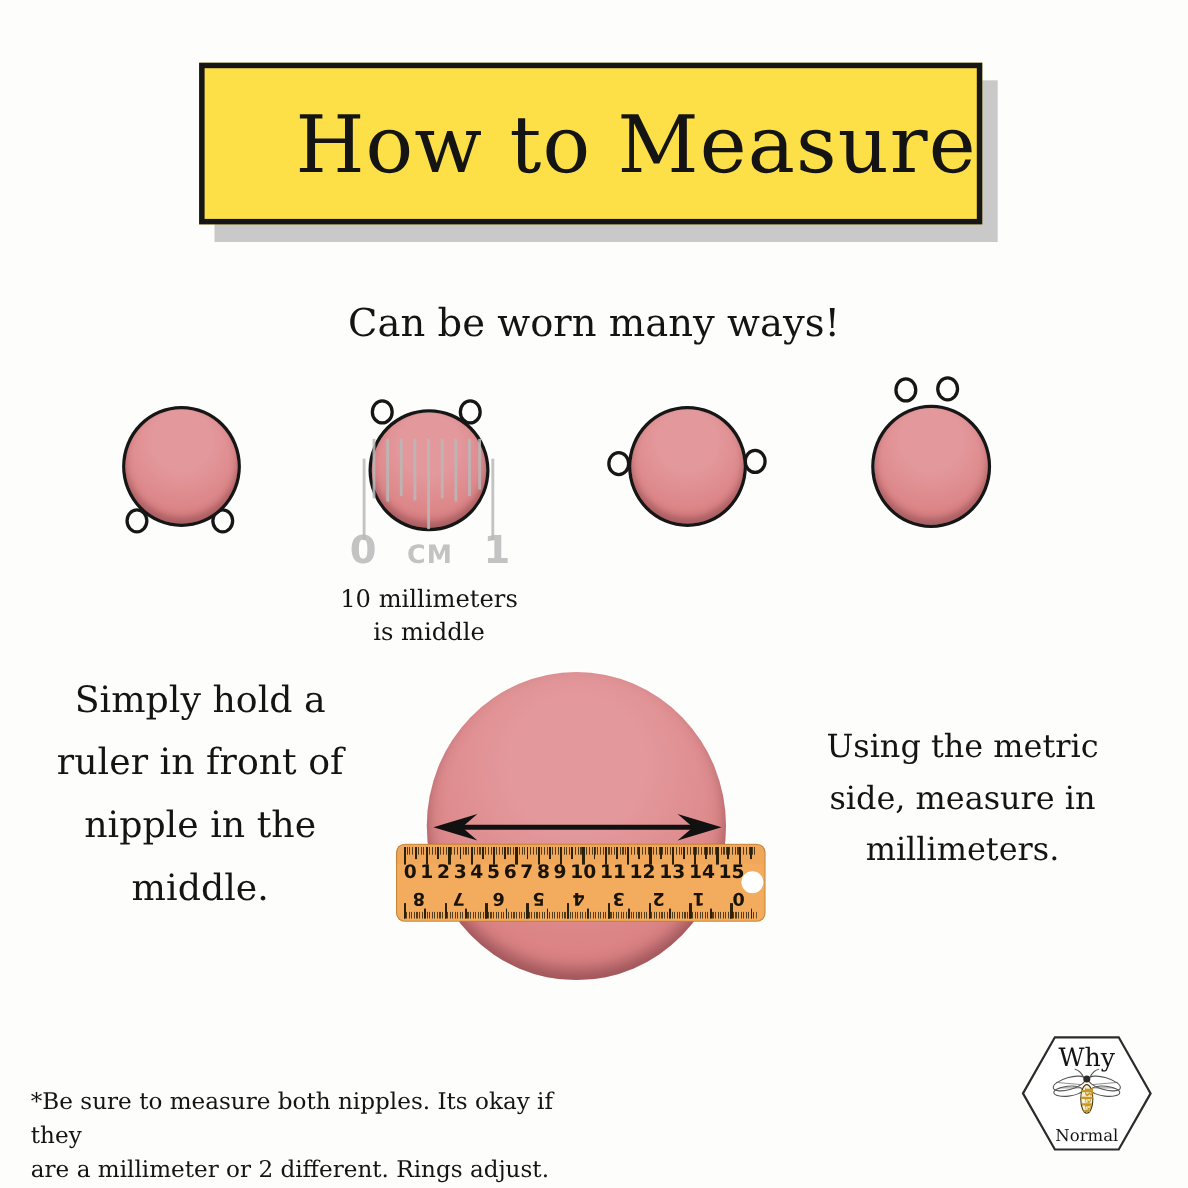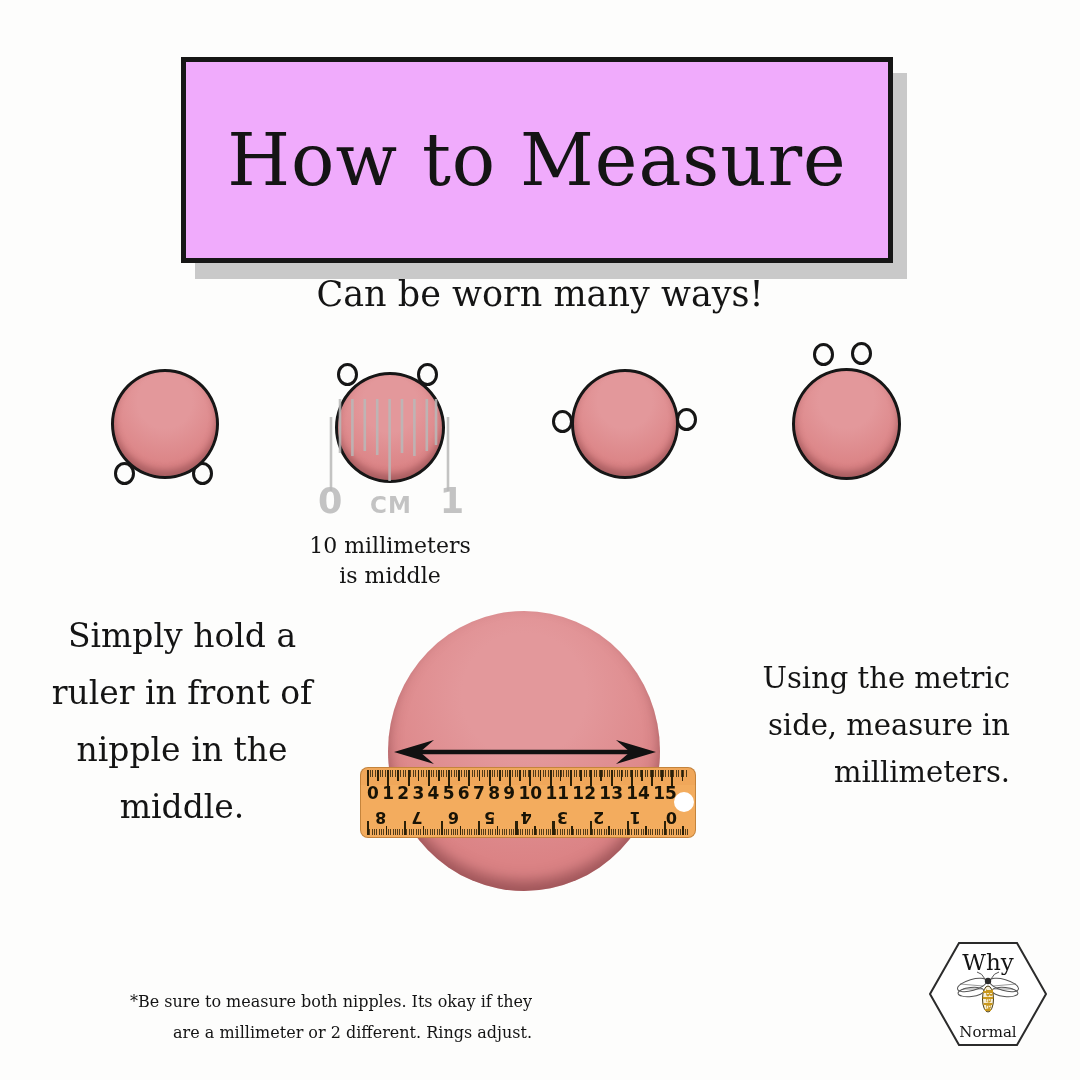--- a/index.html
+++ b/index.html
@@ -6,23 +6,23 @@
     --background:#fdfdfc; --text:#141414; --pink:#db8385; --pink_light:#e3989b;
     --pink_shadow:#9e565b; --outline:#161616; --box_shadow:#c9c9c9;
     --ruler_orange:#f3ac5e; --ruler_tick:#2b2008; --mini_ruler_gray:#c3c3c3; --logo_gold:#c9981f;
   }
   *{margin:0;padding:0;box-sizing:border-box;}
   body{background:#e9e9e9;font-family:"DejaVu Serif",serif;}
   .canvas{position:relative;width:1080px;height:1080px;background:var(--background);
           overflow:hidden;color:var(--text);}
 
   
-  .title-box{position:absolute;left:181px;top:57px;width:712px;height:206px;background:#f0abfc;
+  .title-box{position:absolute;left:181px;top:57px;width:712px;height:147px;background:#fde047;
              border:5px solid var(--outline);box-shadow:14px 16px 0 var(--box_shadow);
-             display:flex;align-items:center;justify-content:center;}
+             display:flex;align-items:center;justify-content:flex-end;}
   .title-box h1{font-size:72px;font-weight:500;letter-spacing:1px;white-space:nowrap;}
 
   .subtitle{position:absolute;left:0;top:274px;width:1080px;text-align:center;font-size:35px;}
 
   
   .nipple{position:absolute;border-radius:50%;border:3px solid var(--outline);
           background:radial-gradient(circle at 50% 28%, var(--pink_light) 0 30%, var(--pink) 72%);
           box-shadow:inset 0 -6px 7px rgba(90,35,40,.38);z-index:2;}
   .ring{position:absolute;width:21px;height:23px;border-radius:50%;
         border:3.5px solid var(--outline);background:var(--background);z-index:1;}
@@ -41,21 +41,21 @@
         justify-content:space-between;align-items:baseline;color:var(--mini_ruler_gray);
         font-family:"DejaVu Sans",sans-serif;font-weight:bold;}
   .mini-ruler-label .digit{font-size:35px;}
   .mini-ruler-label .unit{font-size:23px;letter-spacing:1px;}
   .mini-caption{position:absolute;left:290px;top:531px;width:200px;text-align:center;
         font-size:22px;line-height:30px;}
 
   
   .instr-left{position:absolute;left:28px;top:607px;width:308px;text-align:center;
         font-size:33px;line-height:57px;}
-  .instr-right{position:absolute;left:740px;top:655px;width:270px;text-align:right;
+  .instr-right{position:absolute;left:740px;top:655px;width:270px;text-align:center;
         font-size:29px;line-height:47px;}
 
   
   .big-circle{position:absolute;left:388px;top:611px;width:272px;height:280px;border-radius:50%;
         background:radial-gradient(circle at 50% 30%, var(--pink_light) 0 26%, var(--pink) 70%);
         box-shadow:inset 0 -10px 14px rgba(100,40,45,.5);z-index:1;}
   .arrow{position:absolute;left:392px;top:737px;z-index:2;}
 
   .ruler{position:absolute;left:360px;top:767px;width:336px;height:71px;z-index:3;
         background:linear-gradient(180deg,#f0a75a 0 17px,var(--ruler_orange) 17px);
@@ -72,22 +72,22 @@
       font-family:"DejaVu Sans",sans-serif;font-weight:bold;font-size:16px;
       line-height:18px;color:#181306;}
   .ticks-bottom{position:absolute;bottom:2px;left:6px;right:7px;height:14px;background:
       repeating-linear-gradient(90deg, rgba(43,32,8,.8) 0 1px, transparent 1px 2.32px) bottom left/100% 6px no-repeat,
       repeating-linear-gradient(90deg, var(--ruler-tick,#2b2008) 0 1.6px, transparent 1.6px 18.55px) bottom left/100% 9px no-repeat,
       repeating-linear-gradient(90deg, var(--ruler-tick,#2b2008) 0 2.2px, transparent 2.2px 37.1px) bottom left/100% 14px no-repeat;}
   .ruler-hole{position:absolute;left:313px;top:24px;width:20px;height:20px;border-radius:50%;
       background:#fff;}
 
   
-  .footnote{position:absolute;left:28px;top:986px;width:504px;text-align:right;
-      font-size:16px;line-height:31px;}
+  .footnote{position:absolute;left:28px;top:986px;width:504px;text-align:left;
+      font-size:21px;line-height:31px;}
 
   
   .logo{position:absolute;left:928px;top:940px;width:120px;height:108px;}
   .logo svg.hex{position:absolute;left:0;top:0;}
   .logo-why{position:absolute;left:0;top:9px;width:120px;text-align:center;font-size:23px;}
   .logo-normal{position:absolute;left:0;bottom:7px;width:120px;text-align:center;font-size:15px;}
   .logo-bee{position:absolute;left:27px;top:30px;}
 </style>
 </head>
 <body>

